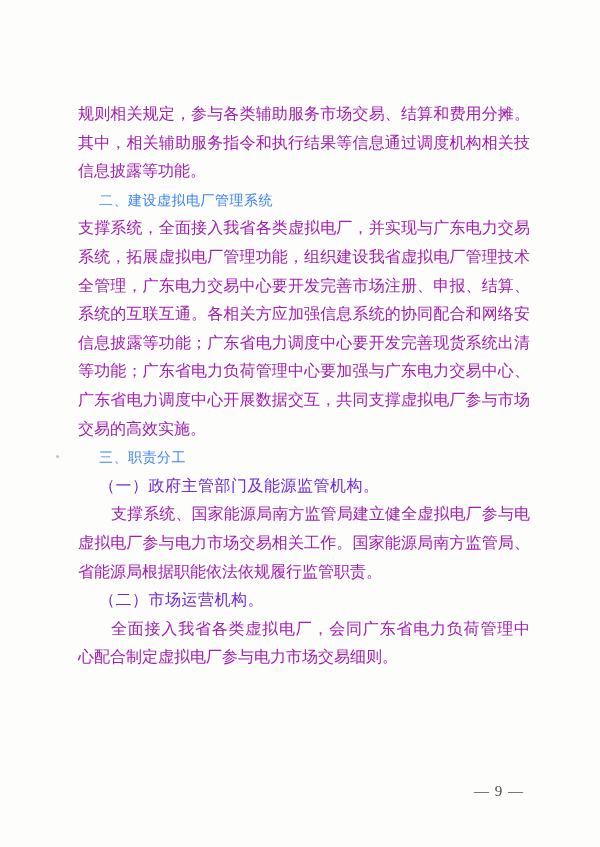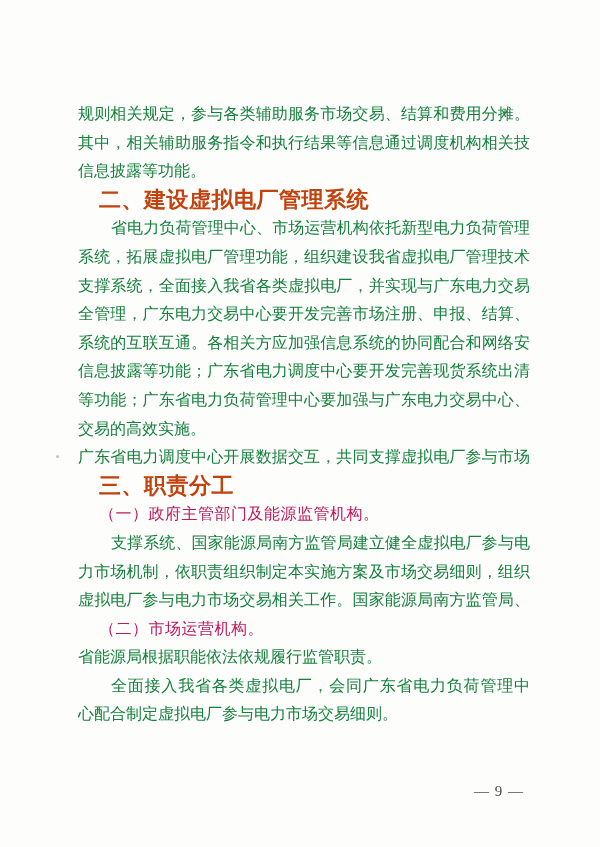--- a/index.html
+++ b/index.html
@@ -18,42 +18,42 @@
   .text-block {
     position: absolute;
     left: 78px;
     top: 100px;
     width: 452px;
   }
   .line {
     font-size: 16px;
     line-height: 28.6px;
     height: 28.6px;
-    color: #15803d;
+    color: #a21caf;
     text-align: justify;
     text-align-last: left;
     overflow: hidden;
   }
   .line.full {
     text-align-last: justify;
   }
   .line.indent {
     text-indent: 33px;
   }
   .line.heading {
     font-family: "DejaVu Sans", "Liberation Sans", sans-serif;
-    font-weight: bold;
-    font-size: 22px;
-    color: #c2410c;
+    font-weight: normal;
+    font-size: 14px;
+    color: #3b82f6;
     text-indent: 21px;
     letter-spacing: 0.5px;
   }
   .line.subheading {
     text-indent: 21px;
-    color: #be185d;
+    color: #6d28d9;
     letter-spacing: 0.5px;
   }
   .page-number {
     position: absolute;
     top: 783px;
     left: 453px;
     width: 92px;
     text-align: center;
     font-size: 15px;
     color: #4c4a47;
@@ -73,36 +73,34 @@
 </head>
 <body>
 
 <div class="page">
 
   <div class="text-block">
     <div class="line full">规则相关规定，参与各类辅助服务市场交易、结算和费用分摊。</div>
     <div class="line full">其中，相关辅助服务指令和执行结果等信息通过调度机构相关技</div>
     <div class="line">信息披露等功能。</div>
     <div class="line heading">二、建设虚拟电厂管理系统</div>
-    <div class="line indent full">省电力负荷管理中心、市场运营机构依托新型电力负荷管理</div>
+    <div class="line full">支撑系统，全面接入我省各类虚拟电厂，并实现与广东电力交易</div>
     <div class="line full">系统，拓展虚拟电厂管理功能，组织建设我省虚拟电厂管理技术</div>
-    <div class="line full">支撑系统，全面接入我省各类虚拟电厂，并实现与广东电力交易</div>
     <div class="line full">全管理，广东电力交易中心要开发完善市场注册、申报、结算、</div>
     <div class="line full">系统的互联互通。各相关方应加强信息系统的协同配合和网络安</div>
     <div class="line full">信息披露等功能；广东省电力调度中心要开发完善现货系统出清</div>
     <div class="line full">等功能；广东省电力负荷管理中心要加强与广东电力交易中心、</div>
+    <div class="line full">广东省电力调度中心开展数据交互，共同支撑虚拟电厂参与市场</div>
     <div class="line">交易的高效实施。</div>
-    <div class="line full">广东省电力调度中心开展数据交互，共同支撑虚拟电厂参与市场</div>
     <div class="line heading">三、职责分工</div>
     <div class="line subheading">（一）政府主管部门及能源监管机构。</div>
     <div class="line indent full">支撑系统、国家能源局南方监管局建立健全虚拟电厂参与电</div>
-    <div class="line full">力市场机制，依职责组织制定本实施方案及市场交易细则，组织</div>
     <div class="line full">虚拟电厂参与电力市场交易相关工作。国家能源局南方监管局、</div>
+    <div class="line">省能源局根据职能依法依规履行监管职责。</div>
     <div class="line subheading">（二）市场运营机构。</div>
-    <div class="line">省能源局根据职能依法依规履行监管职责。</div>
     <div class="line indent full">全面接入我省各类虚拟电厂，会同广东省电力负荷管理中</div>
     <div class="line">心配合制定虚拟电厂参与电力市场交易细则。</div>
   </div>
 
   <div class="scan-speck"></div>
 
   <div class="page-number">— 9 —</div>
 
 </div>
 

